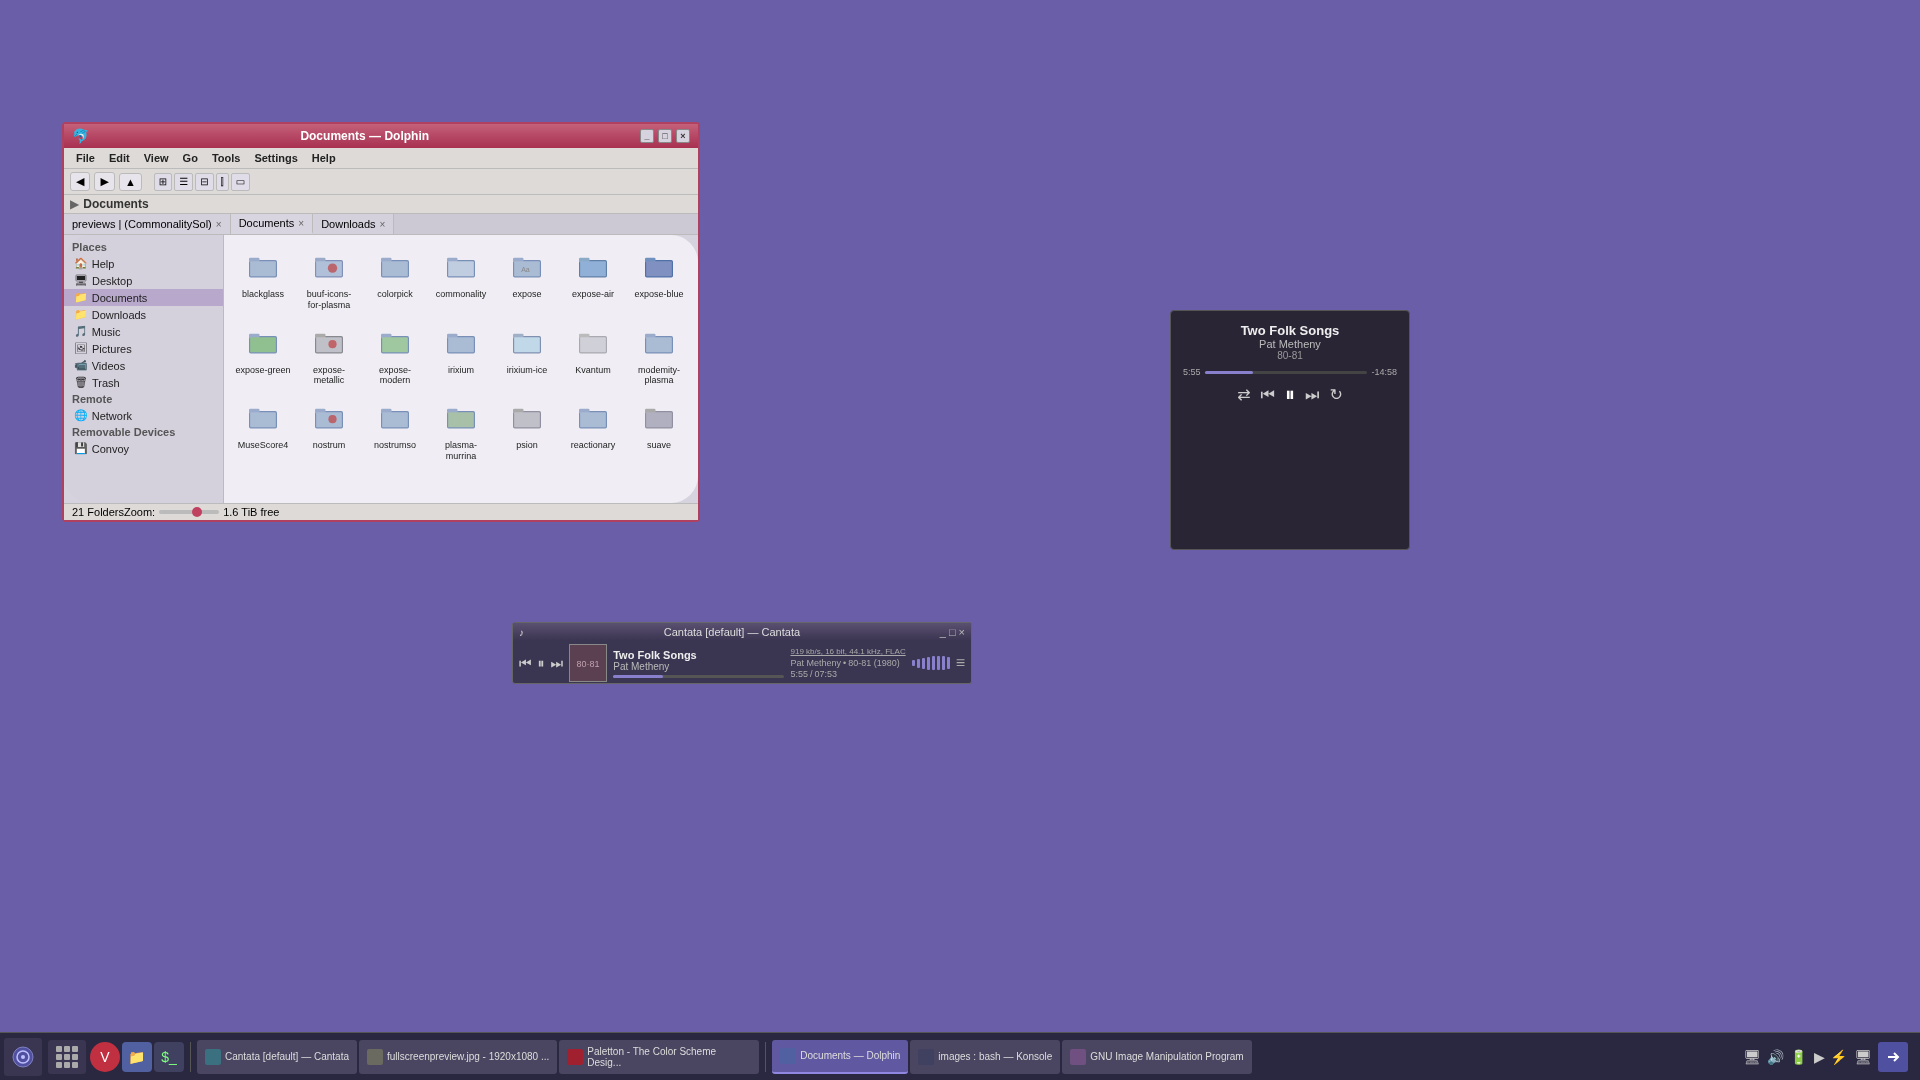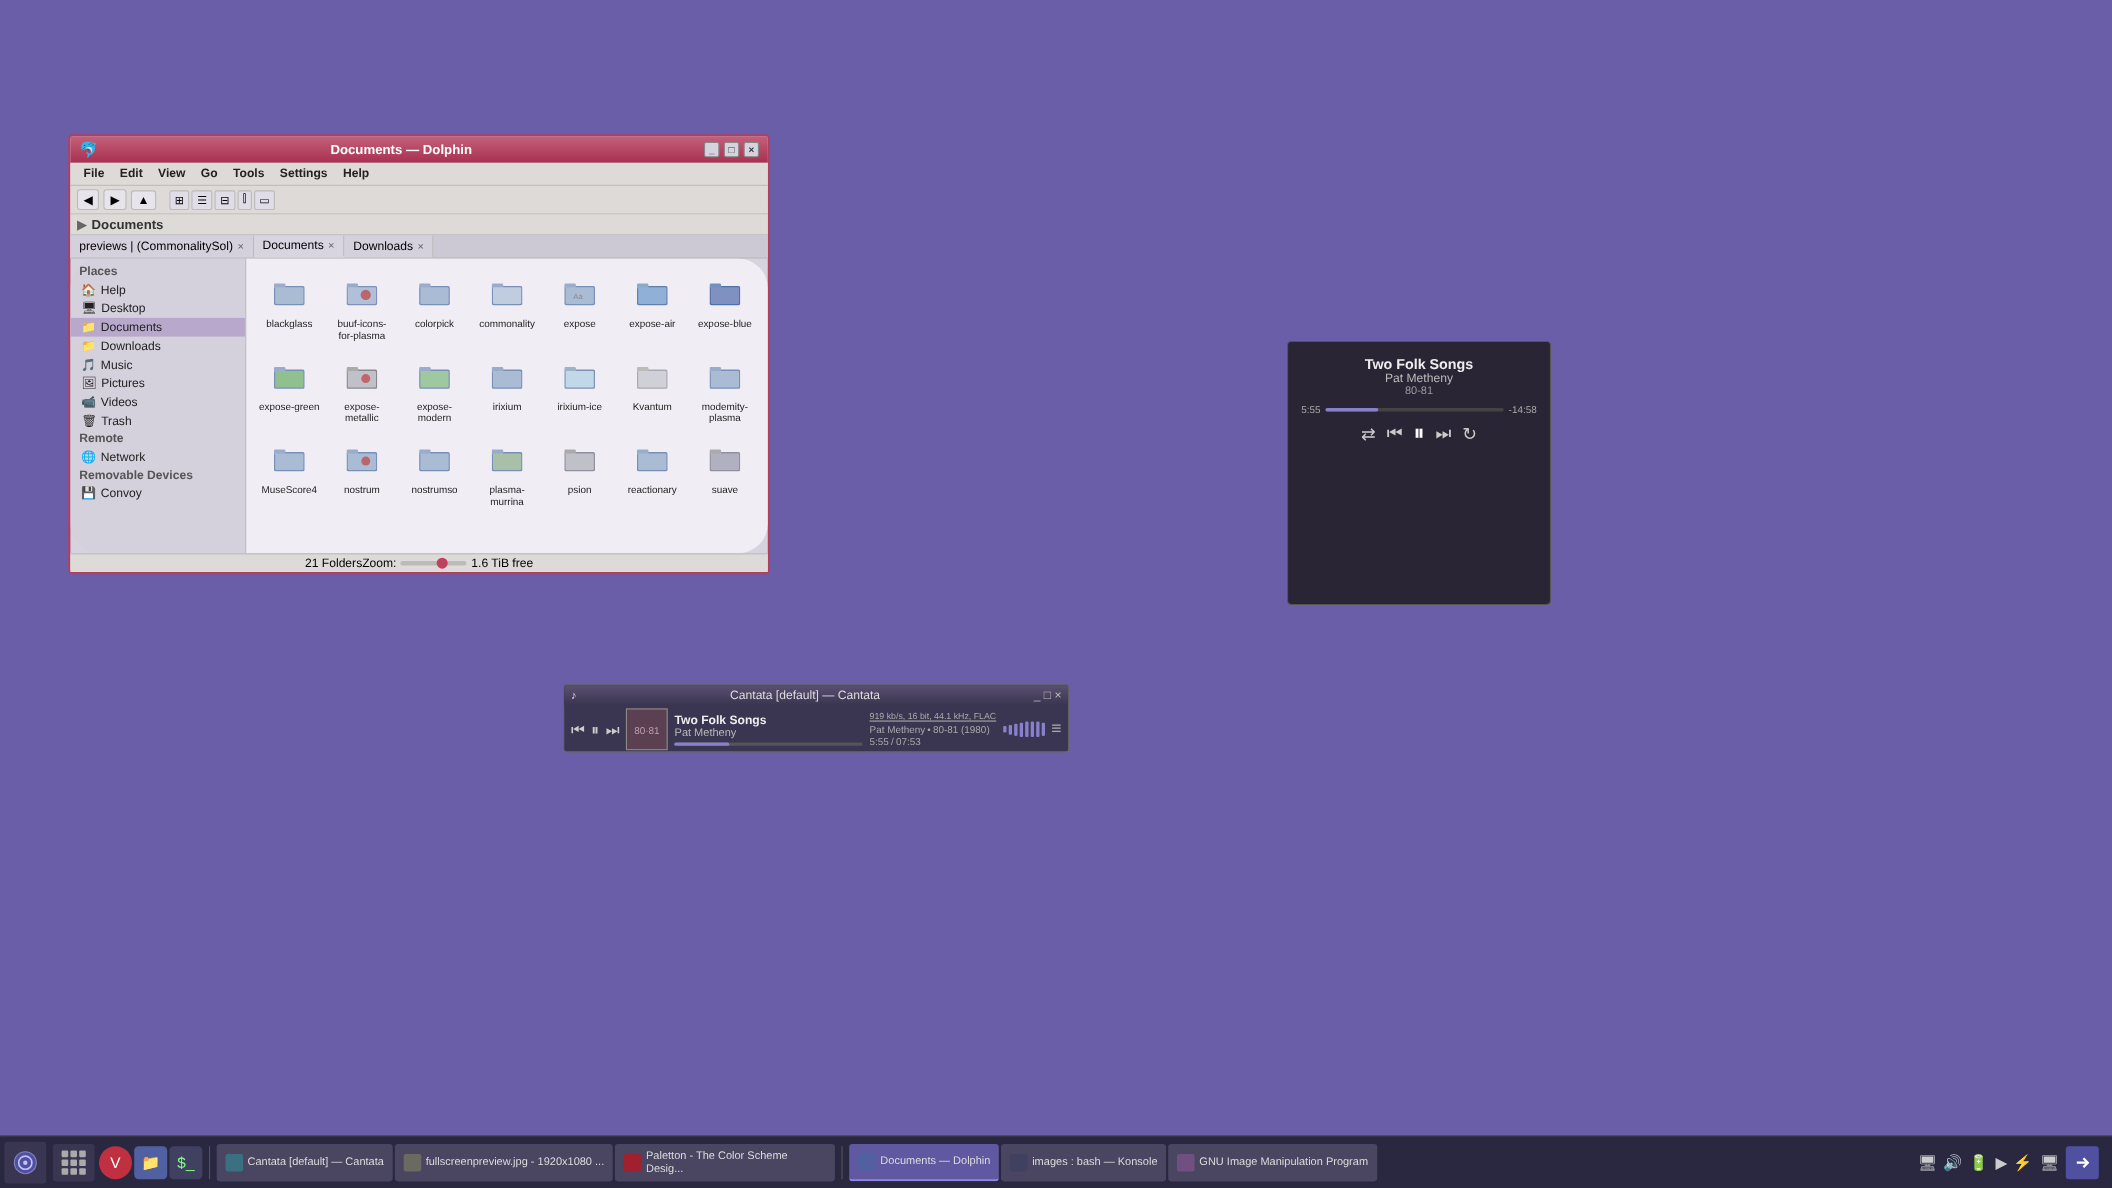--- a/index.html
+++ b/index.html
@@ -211,21 +211,21 @@
       margin-top: 2px;
       max-width: 70px;
       word-break: break-word;
       line-height: 1.2;
     }
     .status-bar {
       background: #dedad8;
       border-top: 1px solid #bbb;
       padding: 2px 8px;
       display: flex;
-      justify-content: center;
+      justify-content: flex-start;
       align-items: center;
       font-size: 11px;
       flex-shrink: 0;
     }
     .zoom-control {
       display: flex;
       align-items: center;
       gap: 4px;
     }
     .zoom-slider {

